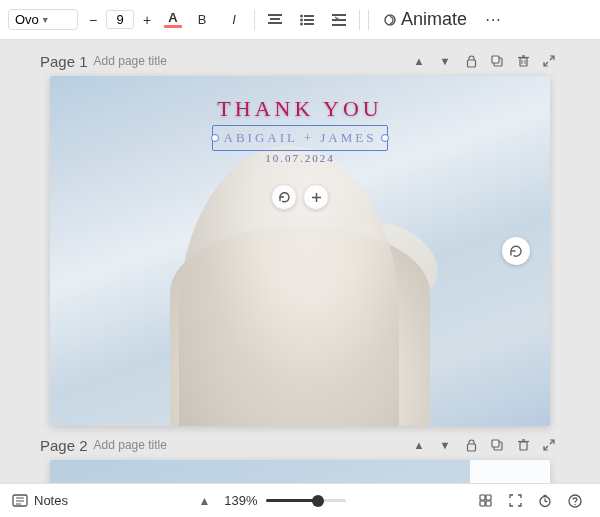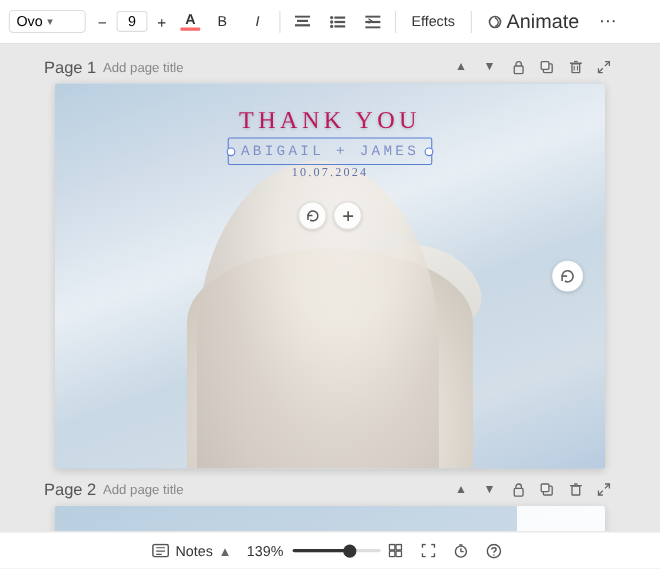--- a/index.html
+++ b/index.html
@@ -150,21 +150,21 @@
       width: 8px; height: 8px; background: #fff; border: 1.5px solid #5b7fd4;
       border-radius: 50%;
     }
     .selection-handle-right {
       position: absolute; right: -5px; top: 50%; transform: translateY(-50%);
       width: 8px; height: 8px; background: #fff; border: 1.5px solid #5b7fd4;
       border-radius: 50%;
     }
     .names-text {
       font-size: 13px; font-weight: 400; letter-spacing: 3px;
-      color: #8090c8; font-family: Liberation Mono, monospace; padding: 2px 8px;
+      color: #8090c8; font-family: Liberation Serif, serif; padding: 2px 8px;
       white-space: nowrap;
     }
     .date-text {
       font-size: 11px; color: #6070a8; letter-spacing: 2px;
       font-family: serif; margin-bottom: 16px;
     }
 
     
     .floating-toolbar {
       display: flex; align-items: center; gap: 6px; margin-top: 4px;
@@ -182,21 +182,21 @@
       width: 28px; height: 28px; background: #fff; border-radius: 50%;
       display: flex; align-items: center; justify-content: center;
       cursor: pointer; box-shadow: 0 1px 4px rgba(0,0,0,0.2);
       font-size: 14px; color: #666;
     }
 
     
     .bottom-bar {
       position: absolute; bottom: 0; left: 0; right: 0; height: 34px;
       background: #fff; border-top: 1px solid #e0e0e0;
-      display: flex; align-items: center; justify-content: center;
+      display: flex; align-items: center; justify-content: space-between;
       padding: 0 12px;
     }
     .bottom-left { display: flex; align-items: center; gap: 6px; cursor: pointer; }
     .notes-label { font-size: 13px; color: #333; }
     .bottom-center { display: flex; align-items: center; gap: 8px; }
     .zoom-btn {
       width: 22px; height: 22px; background: transparent; border: none;
       cursor: pointer; display: flex; align-items: center; justify-content: center;
       font-size: 12px; color: #666; border-radius: 3px;
     }
@@ -263,23 +263,20 @@
     <svg width="14" height="12" viewBox="0 0 14 12">
       <rect x="0" y="0" width="14" height="2" fill="#555"></rect>
       <rect x="0" y="5" width="14" height="2" fill="#555"></rect>
       <rect x="0" y="10" width="14" height="2" fill="#555"></rect>
       <polyline points="3,3 6,5 3,7" fill="none" stroke="#555" stroke-width="1.2"></polyline>
     </svg>
   </button>
 
   <div class="toolbar-divider"></div>
 
-  <button class="effects-btn">
-    <span>Effects</span>
-  </button>
 
   <div class="toolbar-divider"></div>
 
   <button class="animate-btn">
     <svg width="14" height="14" viewBox="0 0 14 14">
       <circle cx="7" cy="7" r="5" fill="none" stroke="#555" stroke-width="1.5"></circle>
       <path d="M7 3 Q10 5 10 7 Q10 10 7 11" stroke="#555" stroke-width="1.2" fill="none"></path>
     </svg>
     <span>Animate</span>
   </button>

